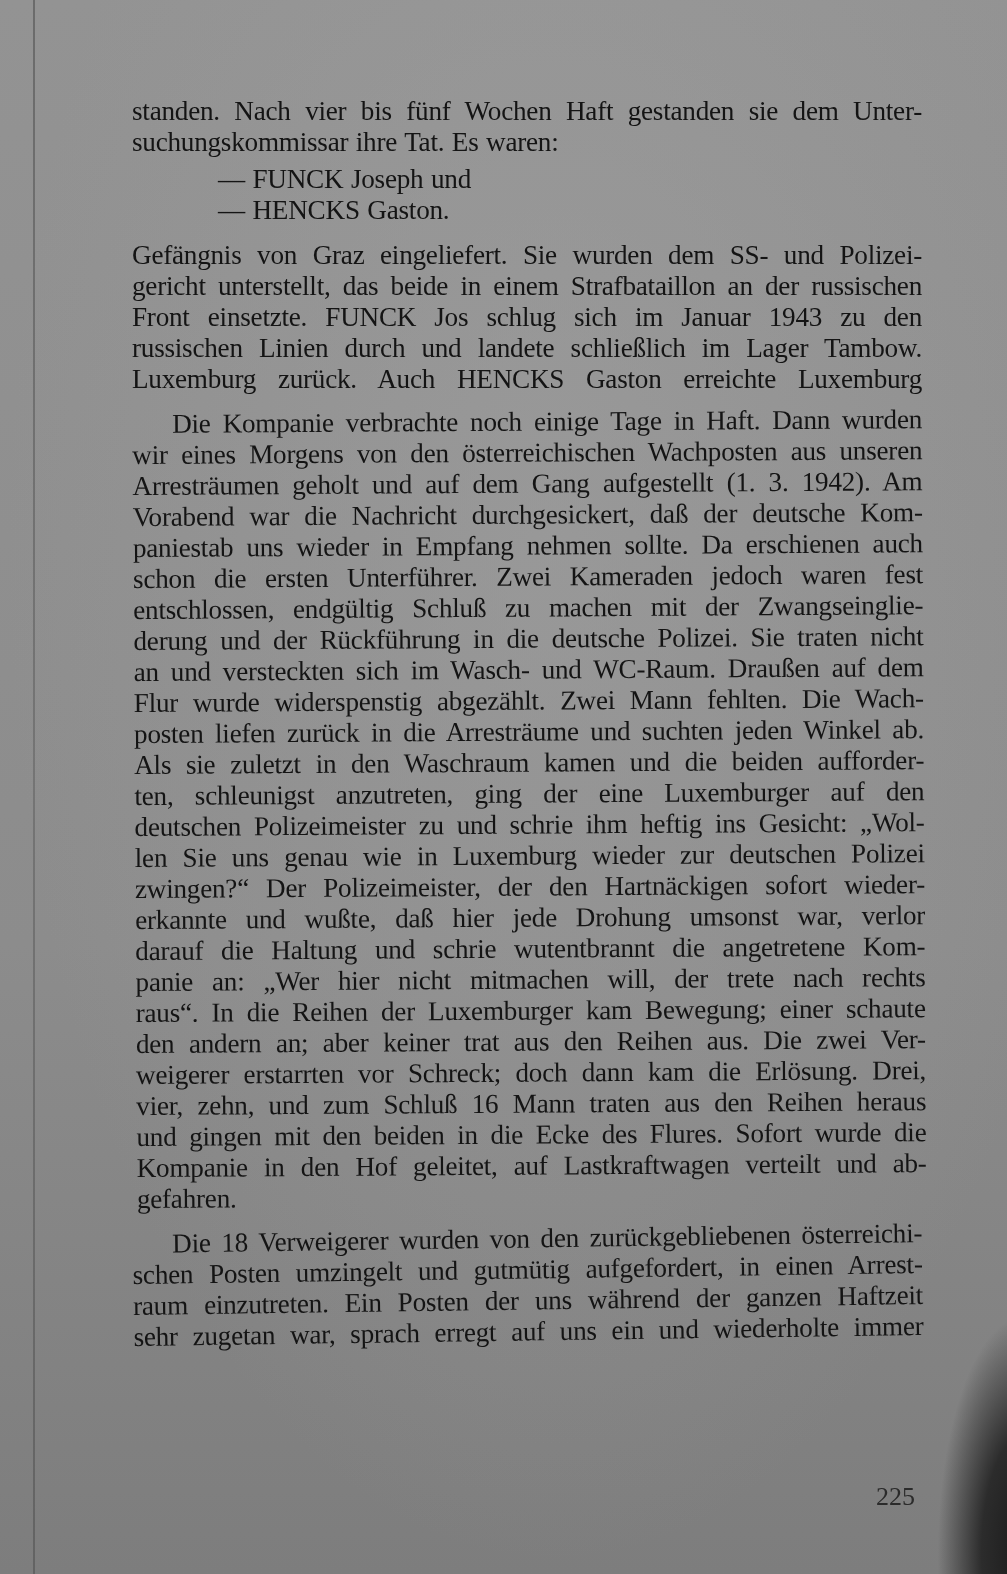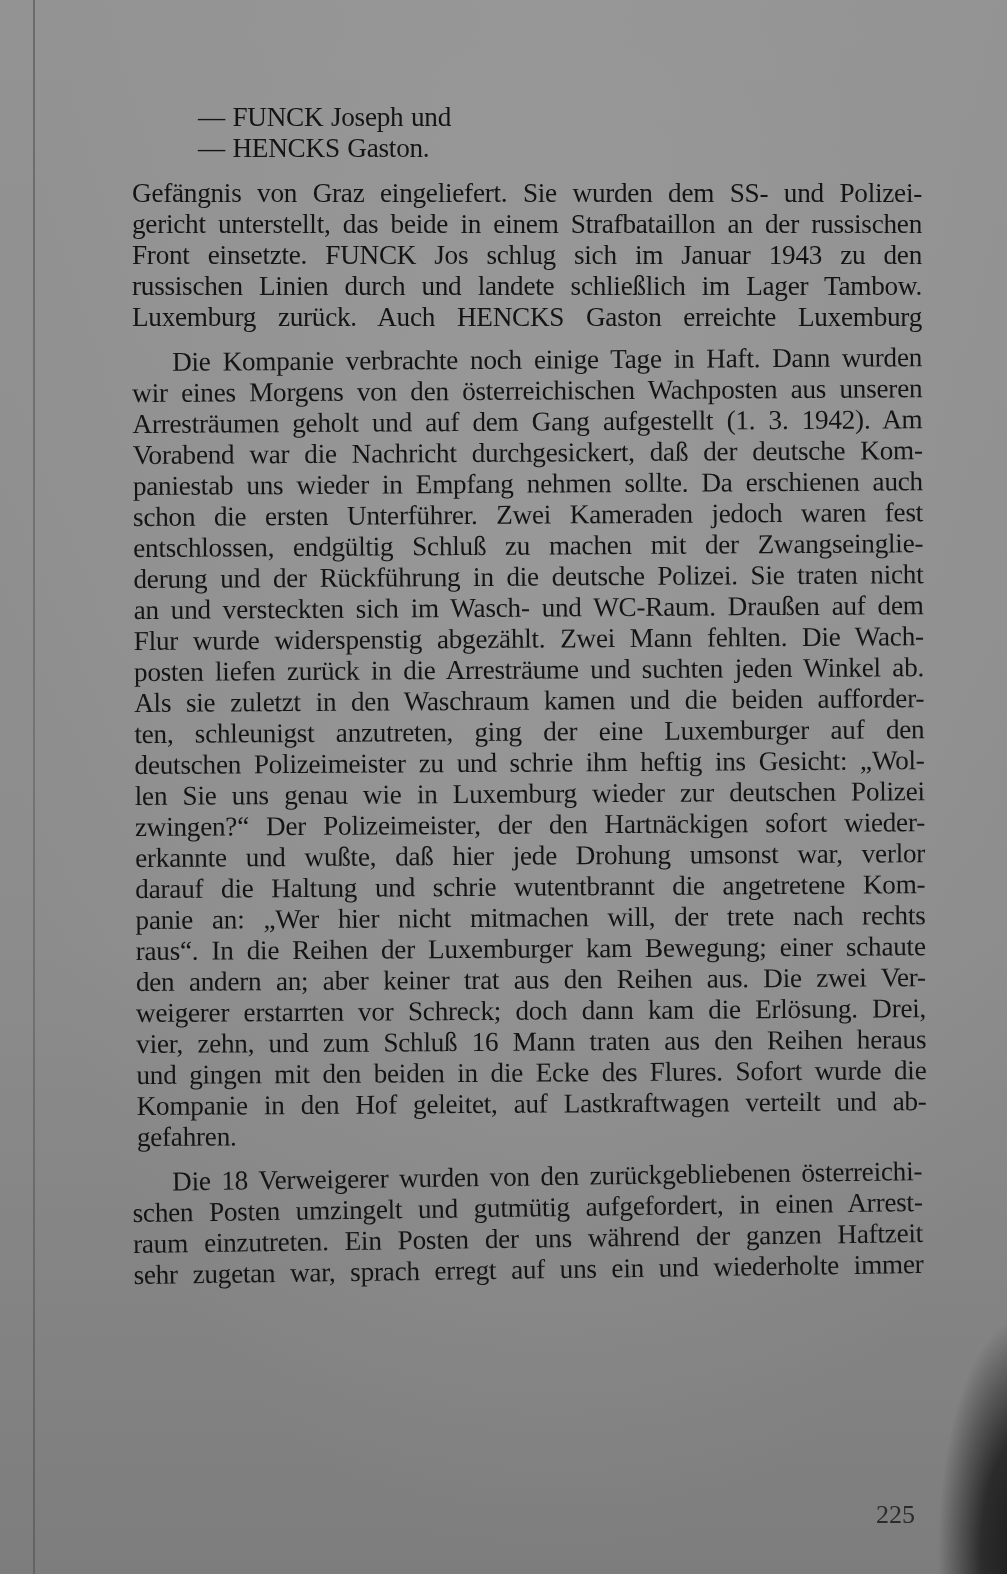--- a/index.html
+++ b/index.html
@@ -43,21 +43,21 @@
       font-size: 27.2px;
       line-height: 31px;
       text-align: justify;
       letter-spacing: -0.25px;
       word-spacing: 1px;
     }
     .gap {
       height: 14px;
     }
     .list {
-      margin: 6px 0 0 66px;
+      margin: 6px 0 0 86px;
     }
     .list .item {
       display: block;
       line-height: 31px;
     }
     .line {
       display: block;
       text-align: justify;
       text-align-last: justify;
       white-space: nowrap;
@@ -76,31 +76,34 @@
     .para4 {
       transform: rotate(-0.8deg);
       transform-origin: left top;
     }
     .page-number {
       position: absolute;
       left: 876px;
       top: 1482px;
       font-size: 26px;
       color: #2b2b2b;
-      margin-top: 18px;
     }
   </style>
 </head>
 <body>
 
 <div class="binding-line"></div>
 <div class="edge-shadow"></div>
 
 <div class="page">
 
+  <div>
+    <span class="line">standen. Nach vier bis fünf Wochen Haft gestanden sie dem Unter-</span>
+    <span class="line last">suchungskommissar ihre Tat. Es waren:</span>
+  </div>
 
   <div class="list">
     <span class="item">— FUNCK Joseph und</span>
     <span class="item">— HENCKS Gaston.</span>
   </div>
 
   <div class="gap"></div>
 
   <div>
     <span class="line">Gefängnis von Graz eingeliefert. Sie wurden dem SS- und Polizei-</span>

